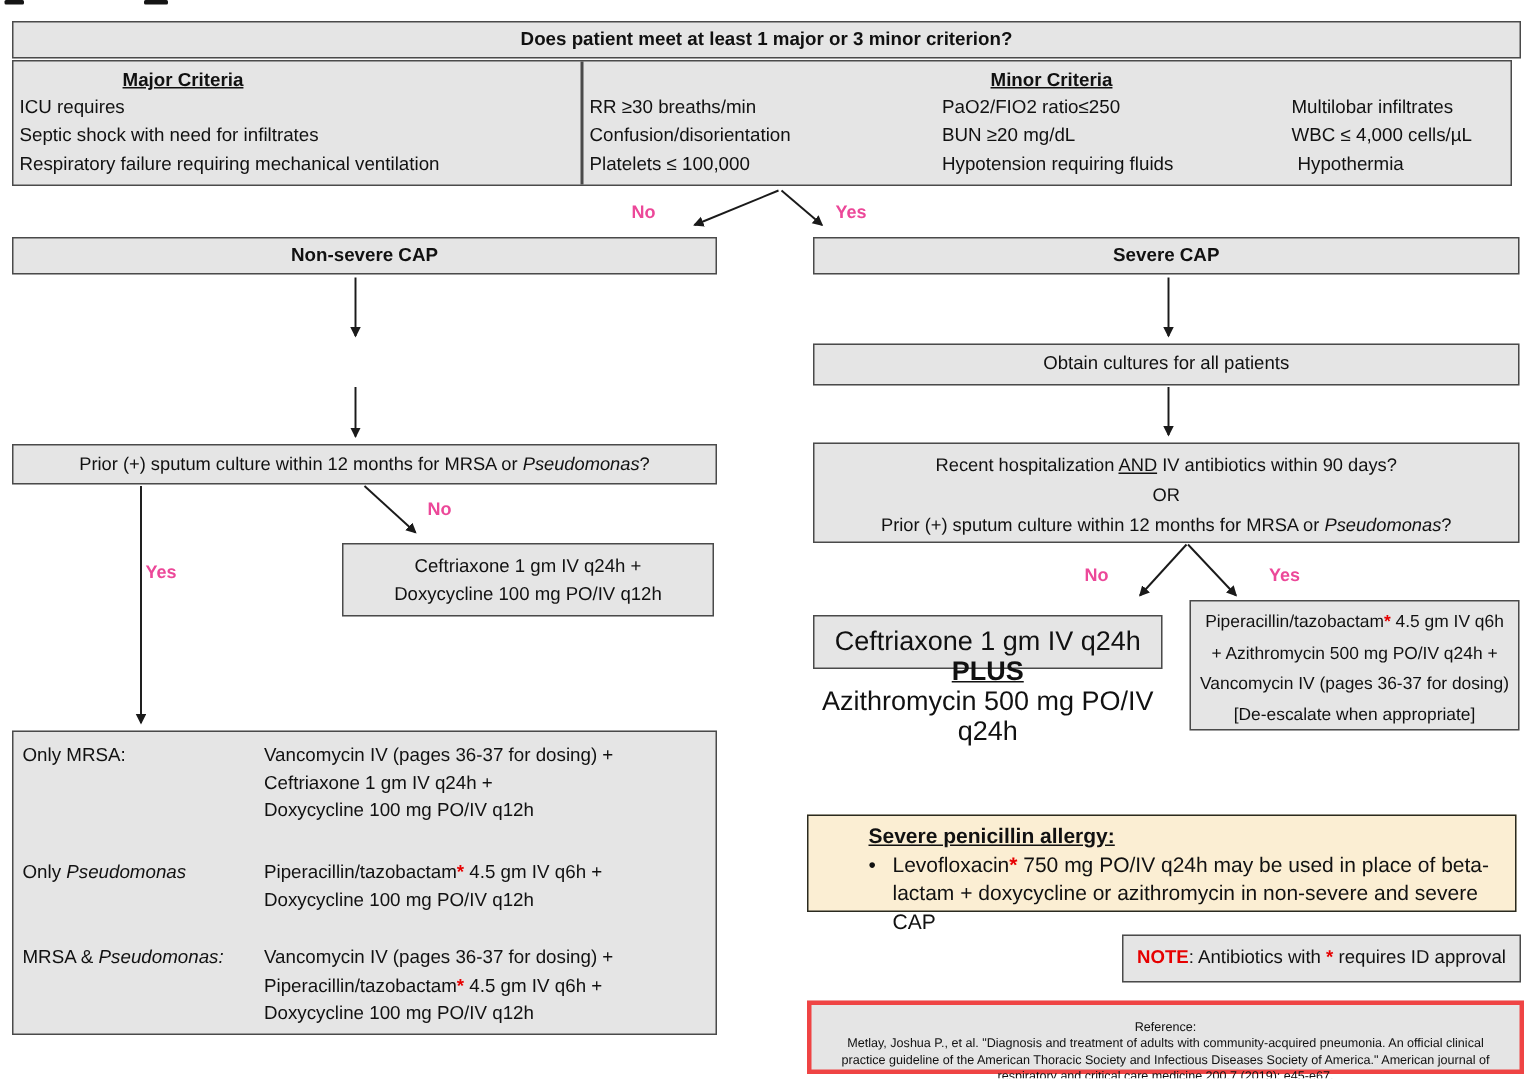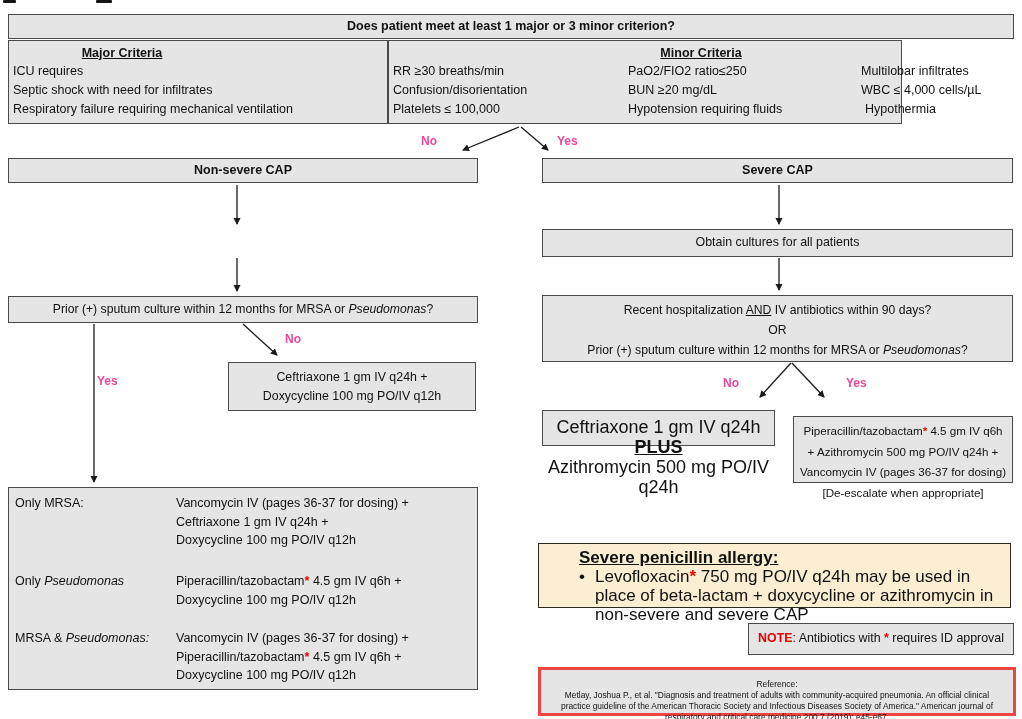--- a/index.html
+++ b/index.html
@@ -48,21 +48,21 @@
       <line x1="779" y1="258" x2="779" y2="290" marker-end="url(#ah)"></line>
       <line x1="791" y1="363" x2="760" y2="397" marker-end="url(#ah)"></line>
       <line x1="792" y1="363" x2="824" y2="397" marker-end="url(#ah)"></line>
     </g>
   </svg>
 
   <div class="box center bold" style="left:8px;top:14px;width:1006px;height:25px;line-height:22px;font-size:12.5px;">
     <span>Does patient meet at least 1 major or 3 minor criterion?</span>
   </div>
 
-  <div class="box" style="left:8px;top:40px;width:894px;height:84px;">
+  <div class="box" style="left:8px;top:40px;width:1000px;height:84px;">
     <div class="abs" style="left:378px;top:0;bottom:0;width:1.5px;background:#4a4a4a;"></div>
 
     <div class="crit-line bold u" style="left:33px;top:3px;width:160px;text-align:center;"><span>Major Criteria</span></div>
     <div class="crit-line" style="left:4px;top:21px;"><span>ICU requires</span></div>
     <div class="crit-line" style="left:4px;top:40px;"><span>Septic shock with need for infiltrates</span></div>
     <div class="crit-line" style="left:4px;top:59px;"><span>Respiratory failure requiring mechanical ventilation</span></div>
 
     <div class="crit-line bold u" style="left:592px;top:3px;width:200px;text-align:center;"><span>Minor Criteria</span></div>
     <div class="crit-line" style="left:384px;top:21px;"><span>RR ≥30 breaths/min</span></div>
     <div class="crit-line" style="left:384px;top:40px;"><span>Confusion/disorientation</span></div>
@@ -131,28 +131,28 @@
   </div>
 
   <div class="lbl" style="left:723px;top:376px;">No</div>
   <div class="lbl" style="left:846px;top:376px;">Yes</div>
 
   <div class="box center" style="left:542px;top:410px;width:233px;height:36px;padding-top:6px;line-height:20px;font-size:18px;">
     <div><span>Ceftriaxone 1 gm IV q24h  </span><span class="bold u">PLUS</span></div>
     <div>Azithromycin 500 mg PO/IV q24h</div>
   </div>
 
-  <div class="box center" style="left:793px;top:416px;width:220px;height:67px;padding-top:4px;line-height:20.5px;font-size:11.6px;">
+  <div class="box center" style="left:793px;top:400px;width:220px;height:87px;padding-top:4px;line-height:20.5px;font-size:11.6px;">
     <div><span>Piperacillin/tazobactam</span><span class="red">*</span><span> 4.5 gm IV q6h</span></div>
     <div>+ Azithromycin 500 mg PO/IV q24h +</div>
     <div>Vancomycin IV (pages 36-37 for dosing)</div>
     <div>[De-escalate when appropriate]</div>
   </div>
 
-  <div class="box allergy" style="left:538px;top:543px;width:473px;height:65px;font-size:17px;line-height:19px;padding-left:40px;">
+  <div class="box allergy" style="left:538px;top:543px;width:473px;height:65px;font-size:14px;line-height:19px;padding-left:40px;">
     <div class="bold u">Severe penicillin allergy:</div>
     <div style="display:flex;">
       <span style="width:16px;flex:none;">•</span>
       <span><span>Levofloxacin</span><span class="red">*</span><span> 750 mg PO/IV q24h may be used in place of beta-lactam + doxycycline or azithromycin in non-severe and severe CAP</span></span>
     </div>
   </div>
 
   <div class="box notebox center" style="left:748px;top:623px;width:266px;height:32px;line-height:29px;">
     <span class="red">NOTE</span><span>: Antibiotics with </span><span class="red">*</span><span> requires ID approval</span>
   </div>

